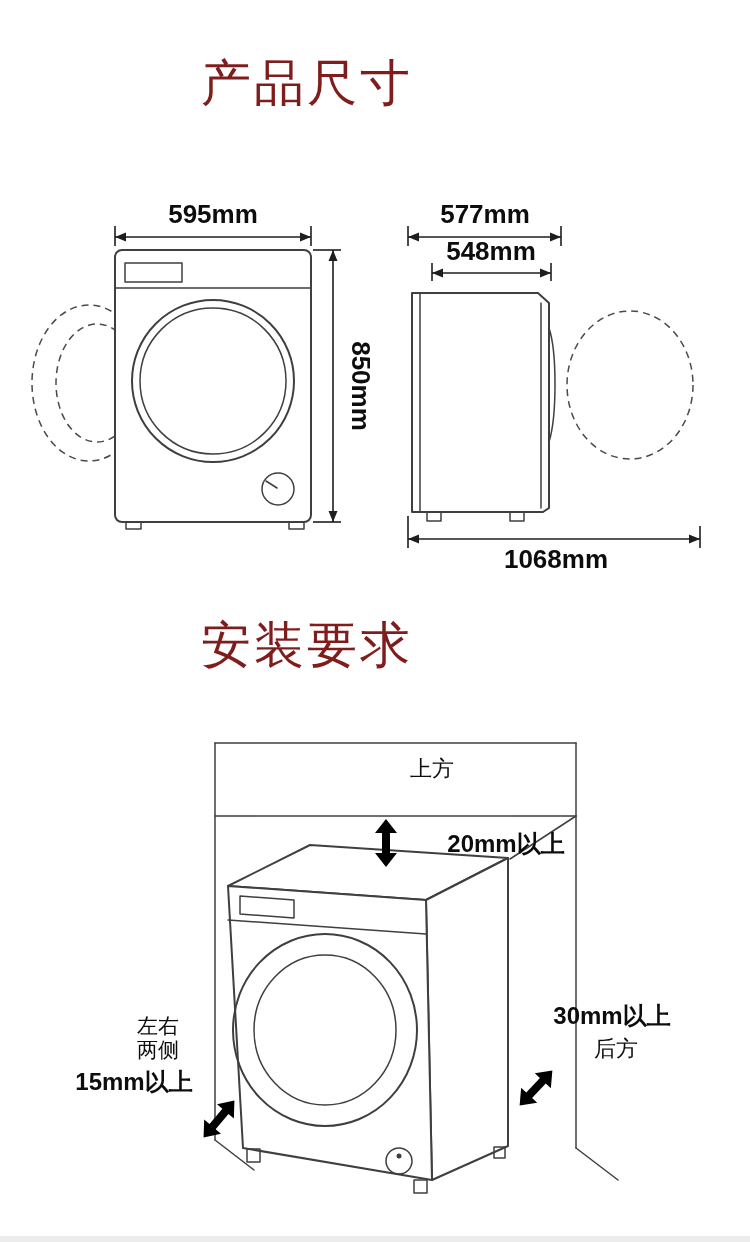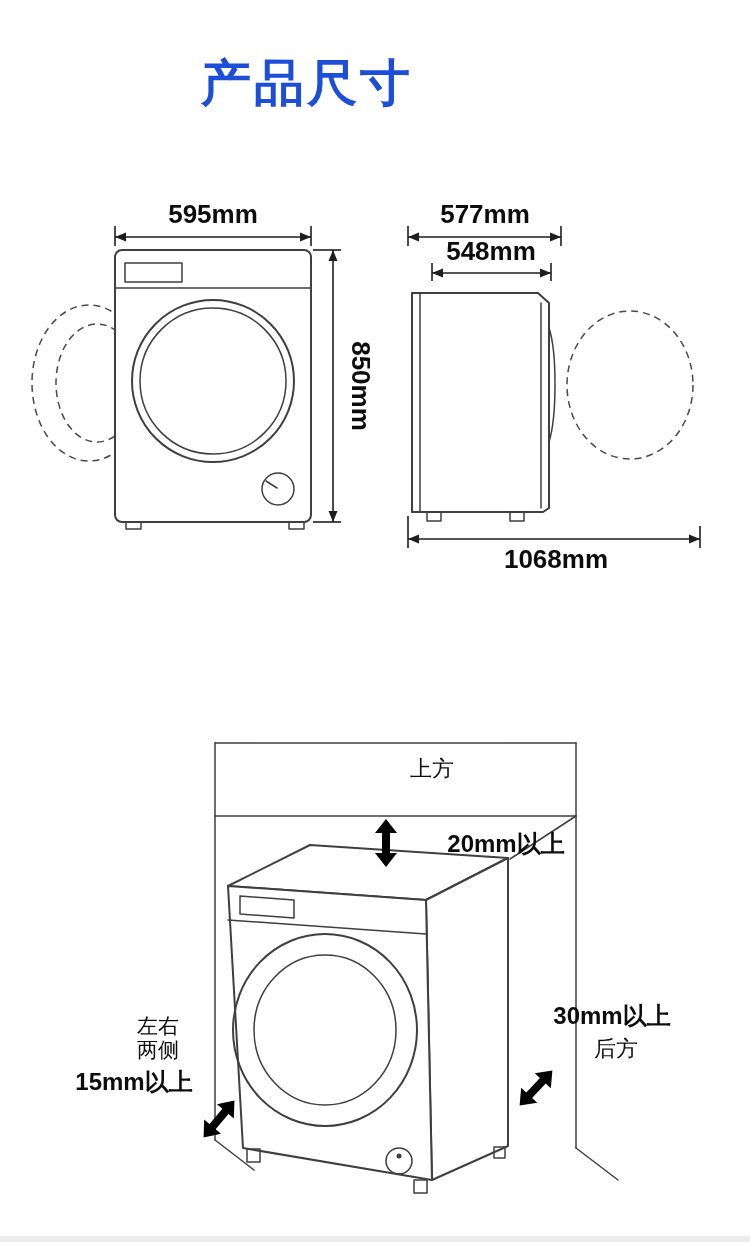--- a/index.html
+++ b/index.html
@@ -7,21 +7,21 @@
     position:relative;
     width:750px;height:1242px;
     background:#ffffff;
     font-family:"Liberation Sans","DejaVu Sans",sans-serif;
     overflow:hidden;
   }
   .section-title{
     position:absolute;left:0;width:614px;
     text-align:center;
     font-size:50px;line-height:56px;
-    font-weight:700;color:#1d4ed8;
+    font-weight:400;color:#7f1d1d;
     letter-spacing:3px;
   }
   #title-dimensions{top:55px;}
   #title-installation{top:617px;}
   .diagram{position:absolute;left:0;width:750px;display:block;}
   #svg-dimensions{top:180px;height:410px;}
   #svg-installation{top:700px;height:542px;}
   .bottom-strip{
     position:absolute;left:0;bottom:0;width:750px;height:6px;
     background:#ececec;
@@ -128,20 +128,21 @@
         <line class="dim" x1="408" y1="516" x2="408" y2="548"></line>
         <line class="dim" x1="700" y1="526" x2="700" y2="548"></line>
         <line class="dim" x1="408" y1="539" x2="700" y2="539"></line>
         <polygon class="dimhead" points="408,539 419,534.5 419,543.5"></polygon>
         <polygon class="dimhead" points="700,539 689,534.5 689,543.5"></polygon>
         <text class="dim-label" x="556" y="568" text-anchor="middle">1068mm</text>
       </g>
     </g>
   </svg>
 
+  <div class="section-title" id="title-installation">安装要求</div>
 
   <svg id="svg-installation" class="diagram" viewBox="0 700 750 542">
 
     <g>
       <line class="ln thin" x1="215" y1="743" x2="576" y2="743"></line>
       <line class="ln thin" x1="215" y1="743" x2="215" y2="1140"></line>
       <line class="ln thin" x1="576" y1="743" x2="576" y2="1148"></line>
       <line class="ln thin" x1="215" y1="816" x2="576" y2="816"></line>
       <line class="ln thin" x1="576" y1="816" x2="510" y2="859"></line>
       <line class="ln thin" x1="215" y1="1140" x2="254" y2="1170"></line>

